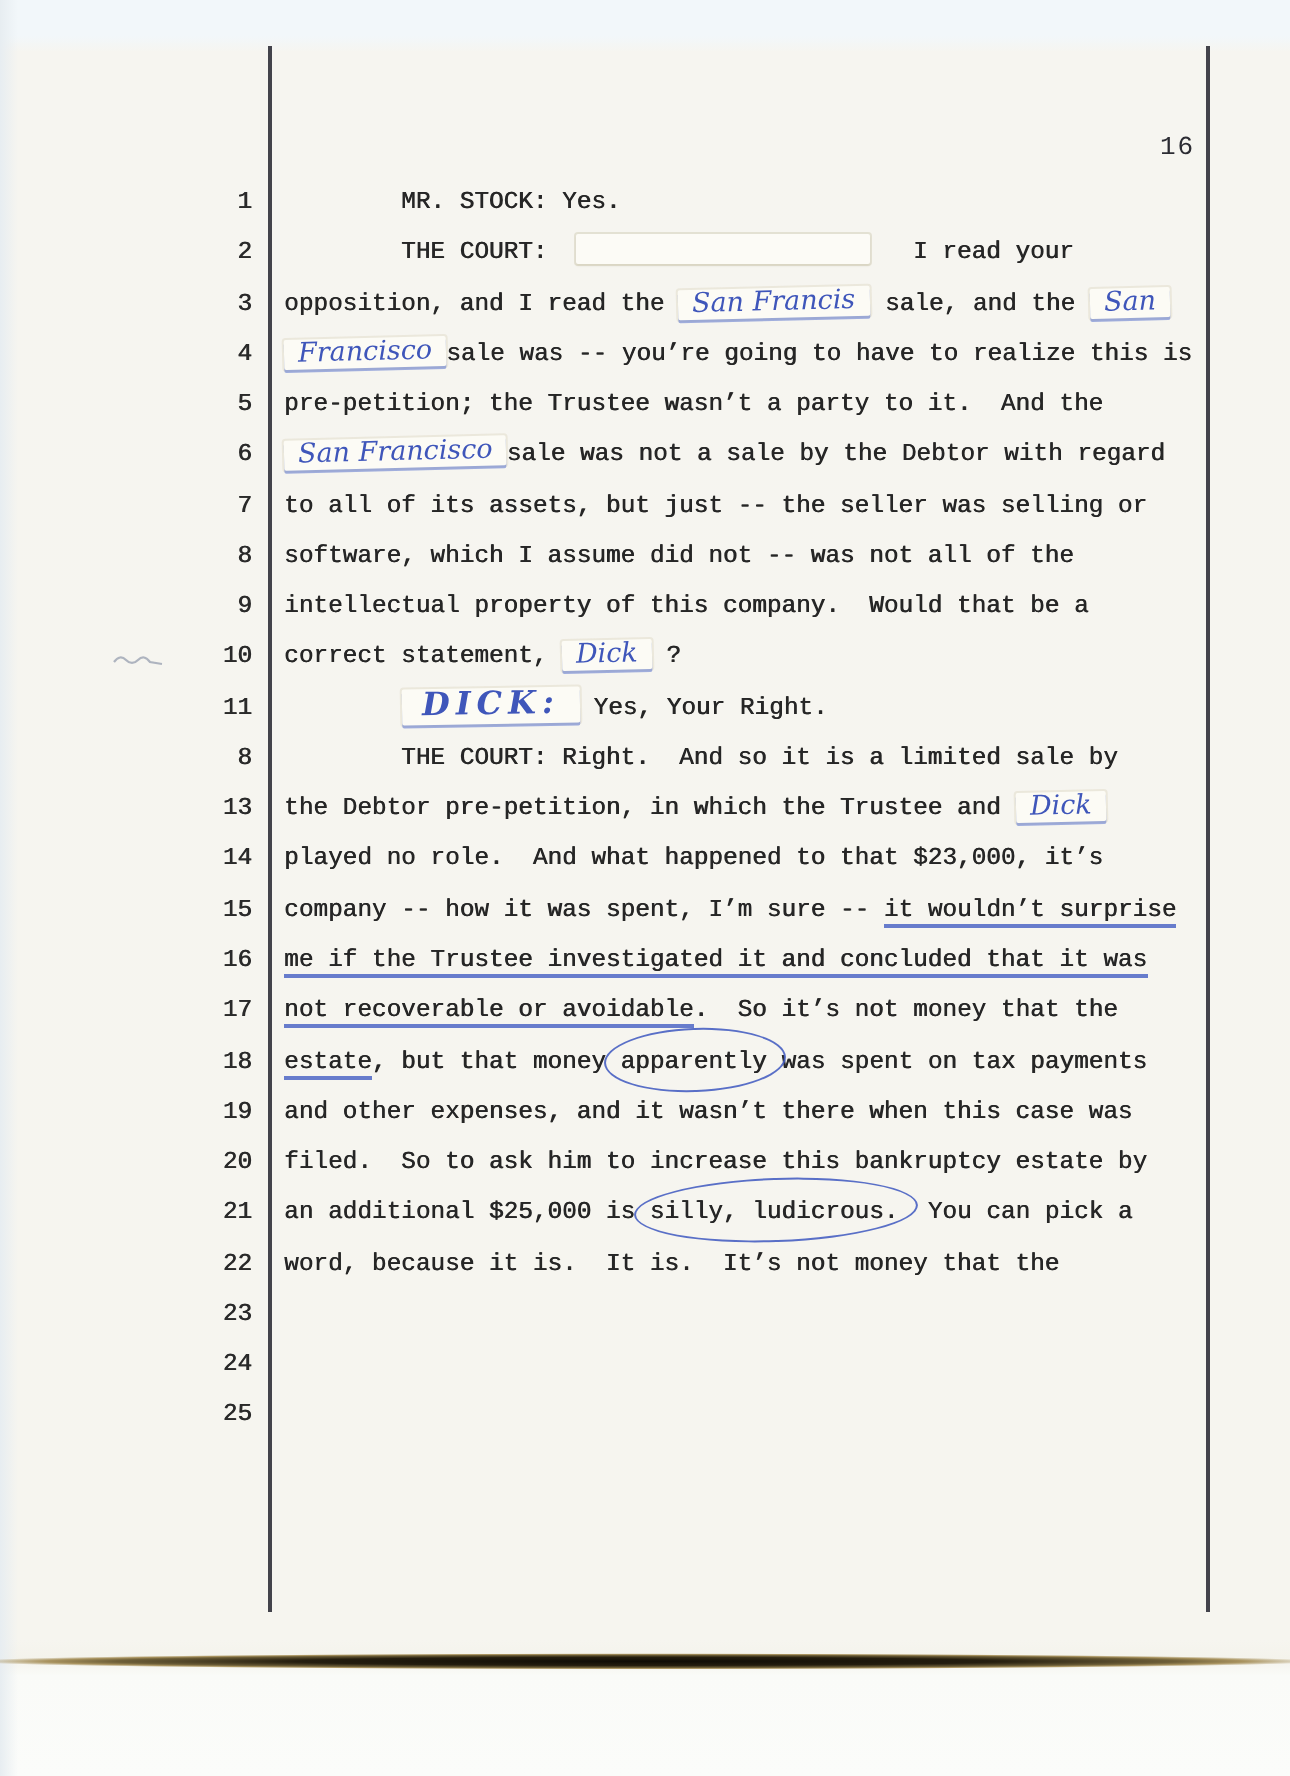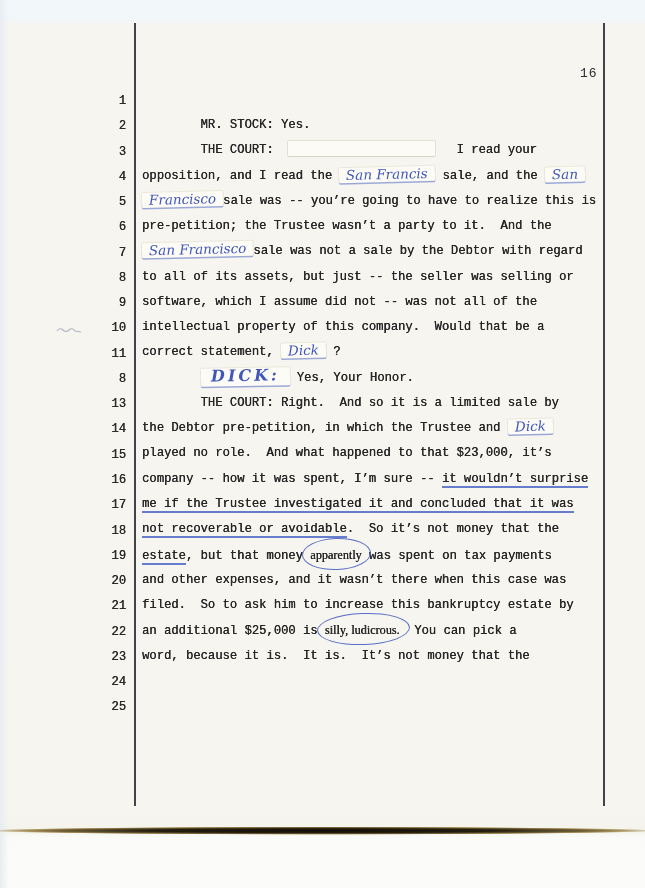--- a/index.html
+++ b/index.html
@@ -24,21 +24,21 @@
     position:absolute;left:580px;top:66px;
     font-size:13px;color:#2c2c33;letter-spacing:1px;
   }
   .ln-col{
     position:absolute;left:92px;top:89px;width:34px;text-align:right;
     font-size:12.2px;color:#2a2a2a;
   }
   .ln{height:25.28px;line-height:25.28px;text-shadow:0.3px 0 0 currentColor;}
   .lines{
     position:absolute;left:142px;top:89px;width:475px;
-    font-size:12.2px;color:#262626;margin-top:24px;
+    font-size:12.2px;color:#262626;
   }
   .row{height:25.28px;line-height:25.28px;white-space:pre;text-shadow:0.3px 0 0 currentColor;}
   
   .hand,.handcaps{
     font-family:"DejaVu Serif",serif;font-style:italic;
     color:var(--ink,#3f56ba);
     background:#fcfbf5;
     box-shadow:0 1.5px 0 rgba(90,115,205,.55),0 0 0 1px rgba(208,199,168,.28);
     display:inline-block;padding:0 7px 1px 7px;border-radius:1px;
     line-height:14px;transform:rotate(-1.4deg);
@@ -50,21 +50,21 @@
   }
   
   .wo{
     display:inline-block;height:15px;vertical-align:-3px;border-radius:1px;
     background:#fcfbf6;
     box-shadow:0 0 0 1px rgba(200,194,168,.4),0 1px 1px rgba(180,172,140,.25);
   }
   
   .u{box-shadow:0 2px 0 rgba(78,102,198,.85);}
   
-  .circ{position:relative;display:inline-block;font-family:Liberation Serif, serif;}
+  .circ{position:relative;display:inline-block;}
   .circ::after{
     content:"";position:absolute;left:-8px;right:-10px;top:-5px;bottom:-2px;
     border:1.8px solid rgba(72,96,194,.9);border-radius:50%;
     transform:rotate(-2deg);pointer-events:none;
   }
   .margin-mark{position:absolute;left:56px;top:322px;}
   .page-curl{
     position:absolute;left:-12px;top:826px;width:669px;height:9px;
     background:radial-gradient(ellipse 52% 46% at 50% 52%,#0f0c05 0%,#251e0f 50%,#6e5f38 76%,#a9935f 86%,rgba(180,160,105,0) 97%);
   }
@@ -117,21 +117,21 @@
       <div class="row"><span class="typed">        MR. STOCK: Yes.</span></div>
       <div class="row"><span class="typed">        THE COURT:  </span><span class="wo" style="width: 20ch;"></span><span class="typed">   I read your</span></div>
       <div class="row"><span class="typed">opposition, and I read the </span><span class="hand">San Francis</span><span class="typed"> sale, and the </span><span class="hand">San</span></div>
       <div class="row"><span class="hand">Francisco</span><span class="typed">sale was -- you’re going to have to realize this is</span></div>
       <div class="row"><span class="typed">pre-petition; the Trustee wasn’t a party to it.  And the</span></div>
       <div class="row"><span class="hand">San Francisco</span><span class="typed">sale was not a sale by the Debtor with regard</span></div>
       <div class="row"><span class="typed">to all of its assets, but just -- the seller was selling or</span></div>
       <div class="row"><span class="typed">software, which I assume did not -- was not all of the</span></div>
       <div class="row"><span class="typed">intellectual property of this company.  Would that be a</span></div>
       <div class="row"><span class="typed">correct statement, </span><span class="hand">Dick</span><span class="typed"> ?</span></div>
-      <div class="row"><span class="typed">        </span><span class="handcaps">DICK:</span><span class="typed"> Yes, Your Honor.</span></div>
+      <div class="row"><span class="typed">        </span><span class="handcaps">DICK:</span><span class="typed"> Yes, Your Right.</span></div>
       <div class="row"><span class="typed">        THE COURT: Right.  And so it is a limited sale by</span></div>
       <div class="row"><span class="typed">the Debtor pre-petition, in which the Trustee and </span><span class="hand">Dick</span></div>
       <div class="row"><span class="typed">played no role.  And what happened to that $23,000, it’s</span></div>
       <div class="row"><span class="typed">company -- how it was spent, I’m sure -- </span><span class="u">it wouldn’t surprise</span></div>
       <div class="row"><span class="u">me if the Trustee investigated it and concluded that it was</span></div>
       <div class="row"><span class="u">not recoverable or avoidable</span><span class="typed">.  So it’s not money that the</span></div>
       <div class="row"><span class="u">estate</span><span class="typed">, but that money </span><span class="circ">apparently</span><span class="typed"> was spent on tax payments</span></div>
       <div class="row"><span class="typed">and other expenses, and it wasn’t there when this case was</span></div>
       <div class="row"><span class="typed">filed.  So to ask him to increase this bankruptcy estate by</span></div>
       <div class="row"><span class="typed">an additional $25,000 is </span><span class="circ">silly, ludicrous.</span><span class="typed">  You can pick a</span></div>

